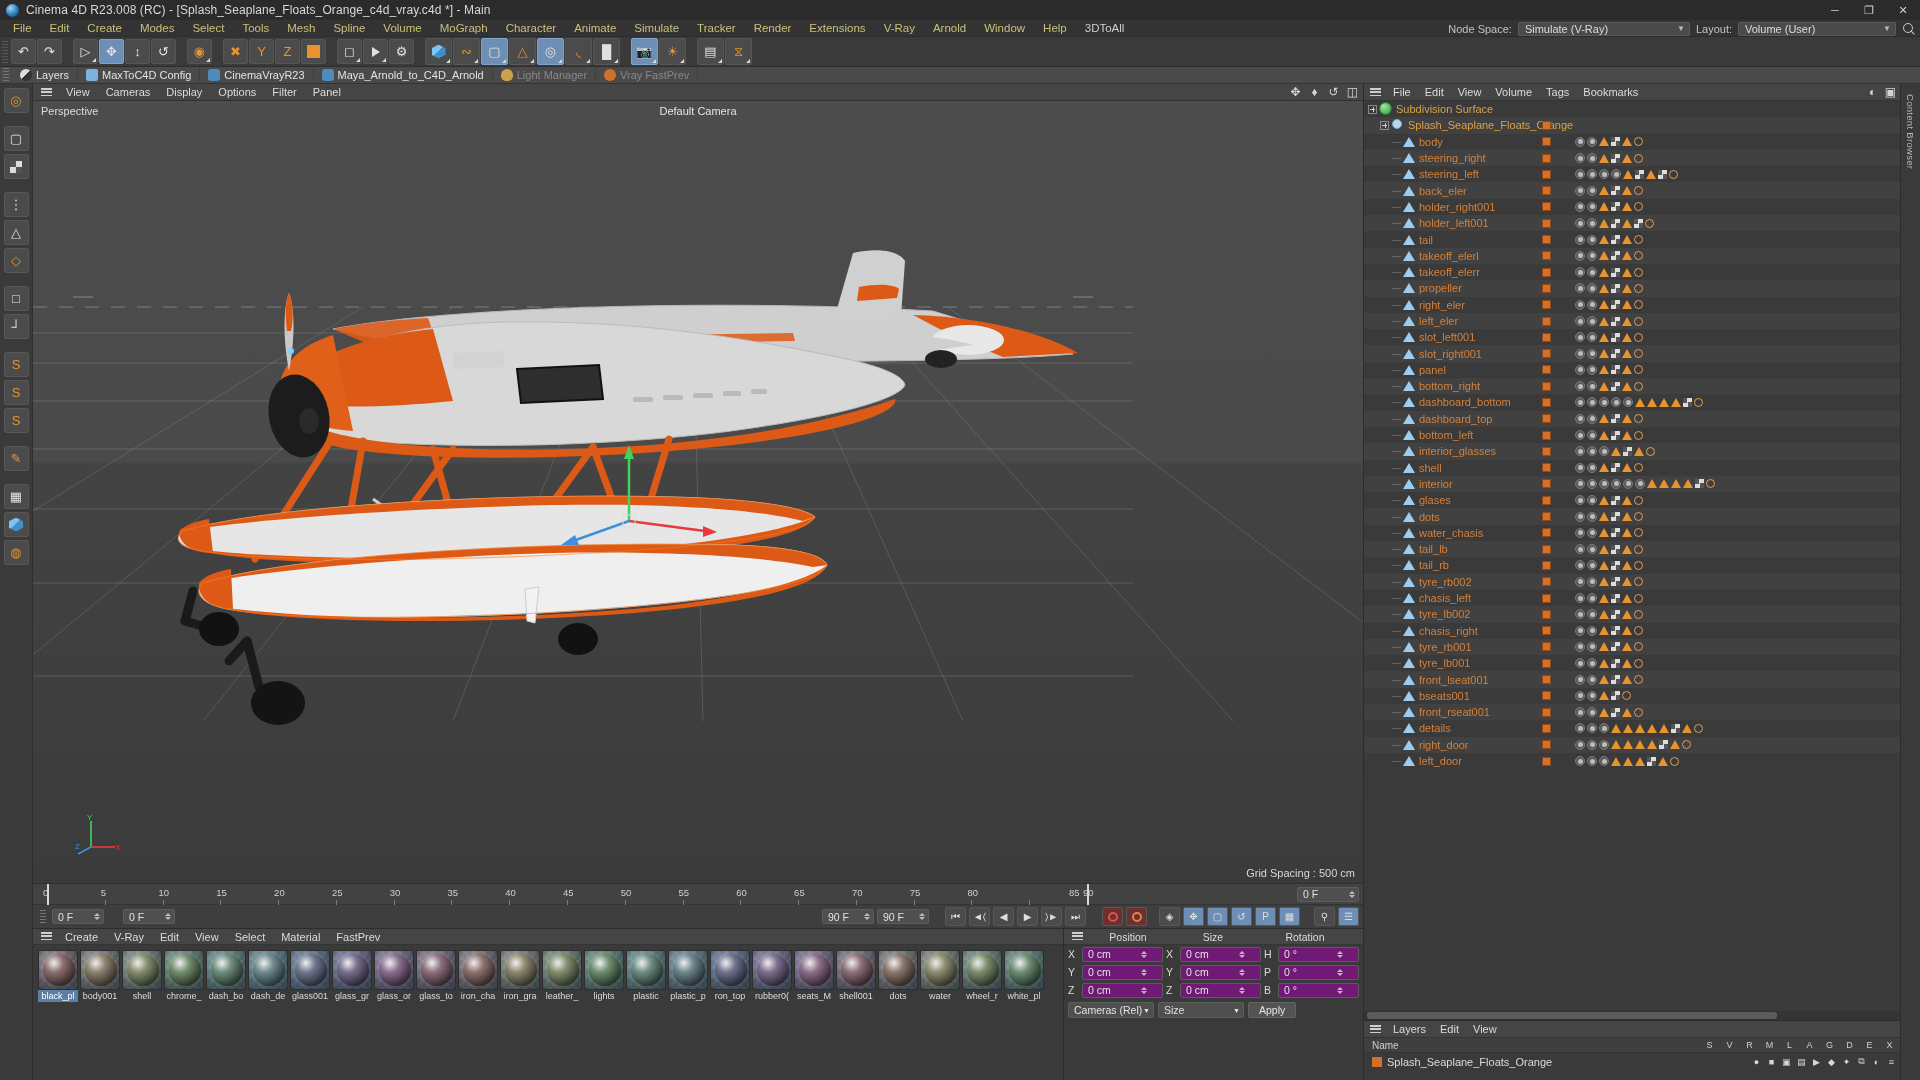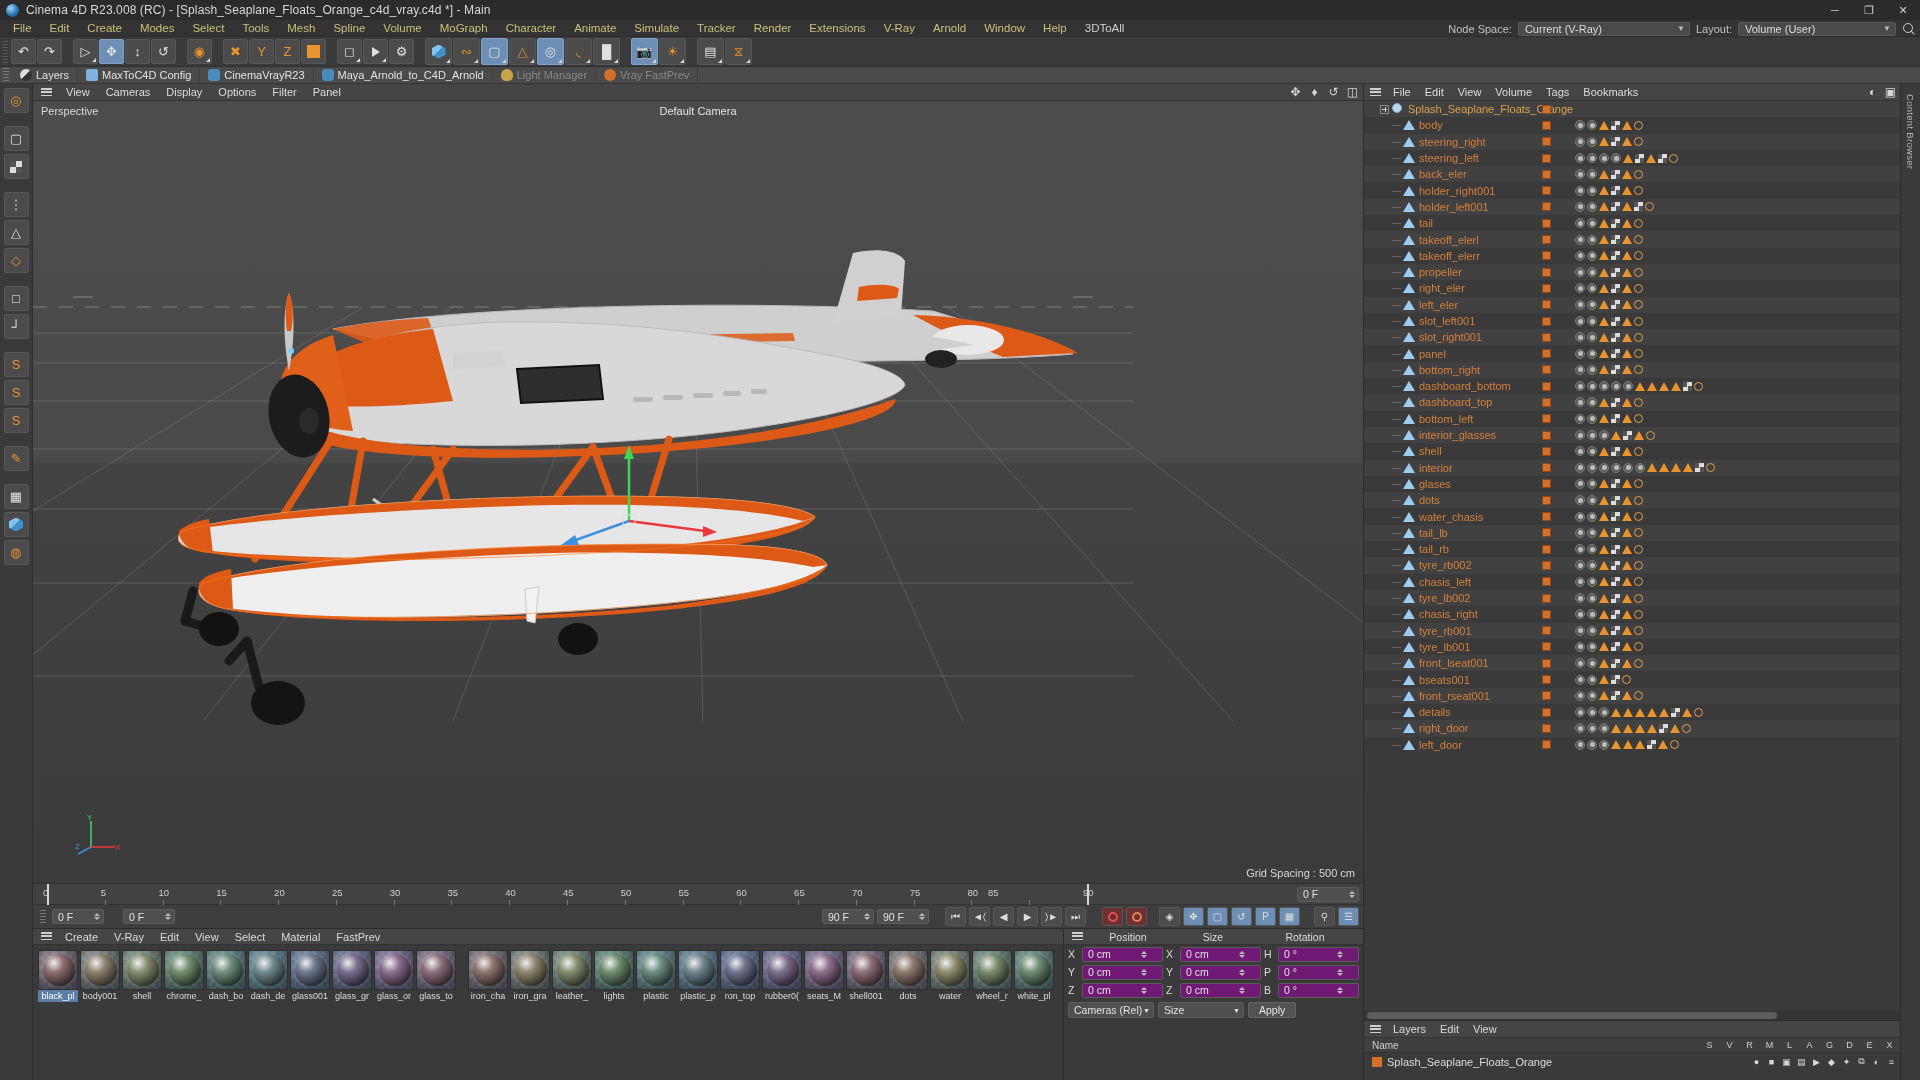--- a/index.html
+++ b/index.html
@@ -239,21 +239,21 @@
       <div class="mi">Extensions</div>
       <div class="mi">V-Ray</div>
       <div class="mi">Arnold</div>
       <div class="mi">Window</div>
       <div class="mi">Help</div>
       <div class="mi plain">3DToAll</div>
     </div>
   <div class="menu-right">
     <span class="lbl">Node Space:</span>
     <div class="dropdown" style="width:172px">
-      <span>Current (V-Ray)</span>
+      <span>Simulate (V-Ray)</span>
       <span class="cv">▼</span>
     </div>
     <span class="lbl">Layout:</span>
     <div class="dropdown" style="width:158px">
       <span>Volume (User)</span>
       <span class="cv">▼</span>
     </div>
     <div class="mag"></div>
   </div>
 </div>
@@ -635,21 +635,21 @@
           <div class="tick" style="left: 703.333px;">60</div>
           <div class="tickline" style="left: 707.333px;"></div>
           <div class="tick" style="left: 761.111px;">65</div>
           <div class="tickline" style="left: 765.111px;"></div>
           <div class="tick" style="left: 818.889px;">70</div>
           <div class="tickline" style="left: 822.889px;"></div>
           <div class="tick" style="left: 876.667px;">75</div>
           <div class="tickline" style="left: 880.667px;"></div>
           <div class="tick" style="left: 934.444px;">80</div>
           <div class="tickline" style="left: 938.444px;"></div>
-          <div class="tick" style="left: 955px;">85</div>
+          <div class="tick" style="left: 1036px;">85</div>
           <div class="tickline" style="left: 996.222px;"></div>
           <div class="tick" style="left: 1050px;">90</div>
           <div class="tickline" style="left: 1054px;"></div>
           <div class="playhead" style="left: 14px;"></div>
           <div class="playhead" style="left: 1054px;"></div>
         </div>
       <div style="display:flex;align-items:center;padding:0 4px;gap:2px">
         <div class="numbox" style="width:62px">
           <span>0 F</span>
           <span class="spin">
@@ -789,21 +789,21 @@
                 </div>
                 <div class="nm">glass_gr</div>
               </div>
               <div class="mat" style="margin-right: 1px;">
                 <div class="sw" style="background: radial-gradient(circle at 36% 30%, rgb(242, 242, 242) 0%, rgb(161, 133, 163) 26%, rgb(64, 47, 65) 72%, rgb(29, 29, 29) 100%);">
                   <div style="position: absolute; inset: 0px; background: repeating-conic-gradient(rgb(111, 142, 168) 0deg, rgb(111, 142, 168) 25%, rgb(84, 112, 138) 0deg, rgb(84, 112, 138) 50%) 0px 0px / 9px 9px; opacity: 0.35;"></div>
                   <div style="position: absolute; left: 4px; top: 3px; width: 32px; height: 32px; border-radius: 50%; background: radial-gradient(circle at 34% 28%, rgb(239, 239, 239) 0%, rgb(141, 112, 143) 30%, rgb(46, 35, 47) 78%, rgb(17, 17, 17) 100%);"></div>
                 </div>
                 <div class="nm">glass_or</div>
               </div>
-              <div class="mat" style="margin-right: 11px;">
+              <div class="mat" style="margin-right: 1px;">
                 <div class="sw" style="background: radial-gradient(circle at 36% 30%, rgb(242, 242, 242) 0%, rgb(163, 133, 146) 26%, rgb(65, 47, 55) 72%, rgb(29, 29, 29) 100%);">
                   <div style="position: absolute; inset: 0px; background: repeating-conic-gradient(rgb(111, 142, 168) 0deg, rgb(111, 142, 168) 25%, rgb(84, 112, 138) 0deg, rgb(84, 112, 138) 50%) 0px 0px / 9px 9px; opacity: 0.35;"></div>
                   <div style="position: absolute; left: 4px; top: 3px; width: 32px; height: 32px; border-radius: 50%; background: radial-gradient(circle at 34% 28%, rgb(239, 239, 239) 0%, rgb(143, 112, 126) 30%, rgb(47, 35, 40) 78%, rgb(17, 17, 17) 100%);"></div>
                 </div>
                 <div class="nm">glass_to</div>
               </div>
               <div class="mat" style="margin-right: 1px;">
                 <div class="sw" style="background: radial-gradient(circle at 36% 30%, rgb(242, 242, 242) 0%, rgb(163, 138, 133) 26%, rgb(65, 50, 47) 72%, rgb(29, 29, 29) 100%);">
                   <div style="position: absolute; inset: 0px; background: repeating-conic-gradient(rgb(111, 142, 168) 0deg, rgb(111, 142, 168) 25%, rgb(84, 112, 138) 0deg, rgb(84, 112, 138) 50%) 0px 0px / 9px 9px; opacity: 0.35;"></div>
                   <div style="position: absolute; left: 4px; top: 3px; width: 32px; height: 32px; border-radius: 50%; background: radial-gradient(circle at 34% 28%, rgb(239, 239, 239) 0%, rgb(143, 117, 112) 30%, rgb(47, 37, 35) 78%, rgb(17, 17, 17) 100%);"></div>
@@ -1018,20 +1018,28 @@
           <div class="mi">Tags</div>
           <div class="mi">Bookmarks</div>
         </div>
       <div class="omicons">
         <div class="vpic">◐</div>
         <div class="vpic">▣</div>
       </div>
     </div>
 
     <div class="omtree" id="om-tree">
+        <div class="orow">
+          <span class="indent" style="width: 4px;"></span>
+          <span class="plusbox"></span>
+          <span class="oicon">
+            <div style="width:11px;height:11px;border-radius:50%;background:radial-gradient(circle at 35% 30%,#9fe6a0,#2d9d3f);box-shadow:0 0 0 1px #2a7a33"></div>
+          </span>
+          <span class="oname root">Subdivision Surface</span>
+        </div>
         <div class="orow alt">
           <span class="indent" style="width: 16px;"></span>
           <span class="plusbox"></span>
           <span class="oicon">
             <div style="width:10px;height:10px;border-radius:50%;background:#bcd6ee;border:1px solid #7ba8cf"></div>
           </span>
           <span class="oname root">Splash_Seaplane_Floats_Orange</span>
           <div class="tagcell" style="left: 178px;">
             <span class="tagsq" style="margin-right: 22px;"></span>
           </div>

